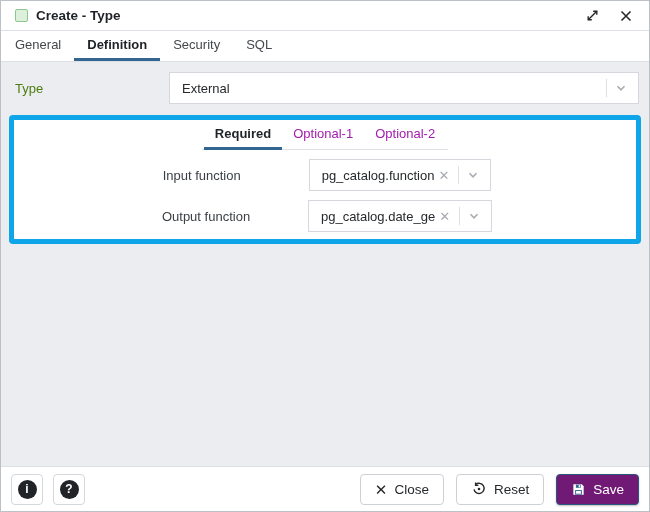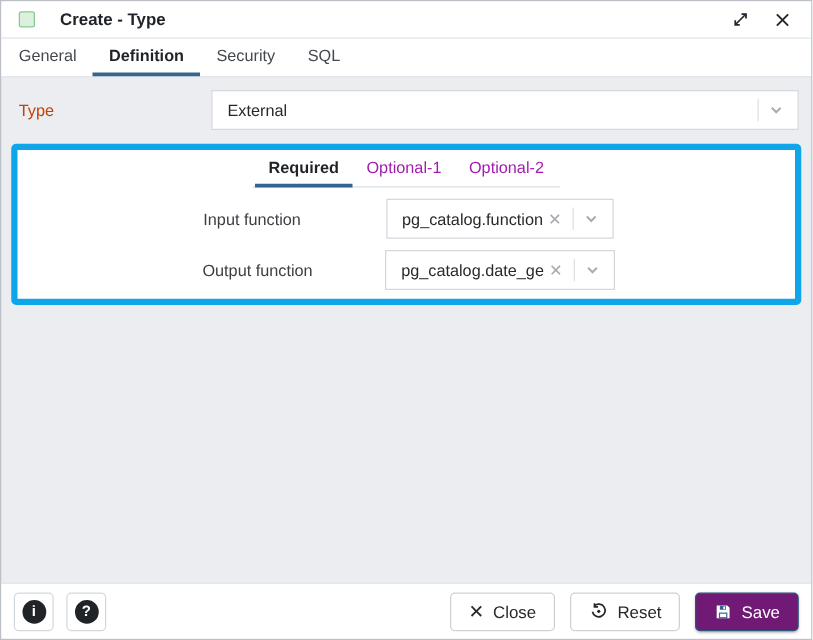--- a/index.html
+++ b/index.html
@@ -12,21 +12,21 @@
     background:#ebedf0;
     display:flex; flex-direction:column;
     overflow:hidden;
   }
 
   
   .titlebar {
     height:30px; flex:0 0 30px;
     background:#fff; border-bottom:1px solid #dcdfe3;
     display:flex; align-items:center;
-    padding:0 14px; gap:20px;
+    padding:0 14px; gap:8px;
   }
   .type-icon {
     width:13px; height:13px;
     background:#dcf0dc; border:1px solid #8ac792;
     border-radius:2px;
   }
   .title-text { font-weight:bold; font-size:13.5px; color:#1f2226; }
   .win-controls { margin-left:auto; display:flex; align-items:center; gap:16px; }
   .win-btn {
     width:18px; height:18px; display:flex; align-items:center; justify-content:center;
@@ -47,21 +47,21 @@
   }
   .tab.active { color:#1f2226; font-weight:bold; border-bottom-color:#326690; }
 
   
   .body { flex:1 1 auto; padding:0 8px; overflow:hidden; }
 
   .type-row {
     display:flex; align-items:center;
     margin-top:10px; padding:0 2px 0 6px;
   }
-  .form-label { flex:0 0 154px; color:#c2410c; }
+  .form-label { flex:0 0 154px; color:#4d7c0f; }
   .field-label { flex:0 0 146px; color:#3c4045; }
 
   .dropdown {
     flex:1 1 auto; height:32px;
     background:#fff; border:1px solid #d4d8dd; border-radius:0;
     display:flex; align-items:center;
     padding:0 8px 0 12px; cursor:pointer;
   }
   .dd-value { flex:1 1 auto; color:#26292c; white-space:nowrap; overflow:hidden; }
   .dd-clear { color:#a6abb1; font-size:13px; padding:0 4px; cursor:pointer; }

